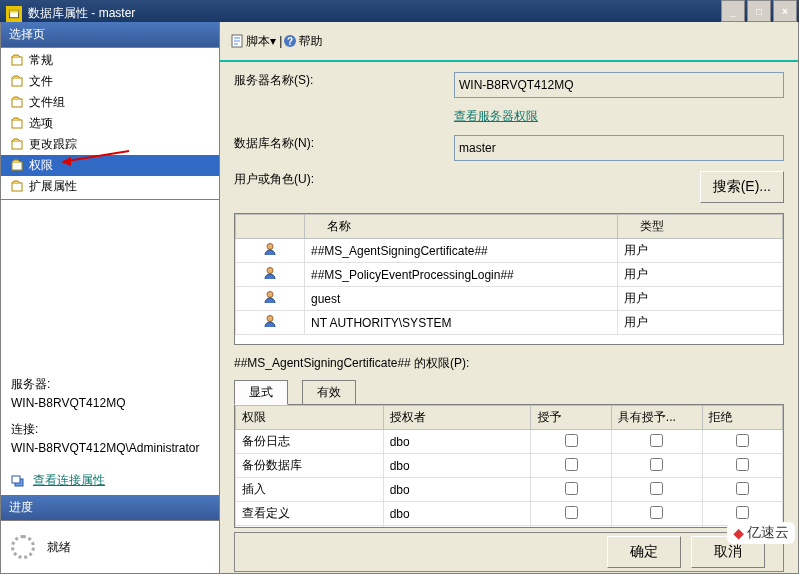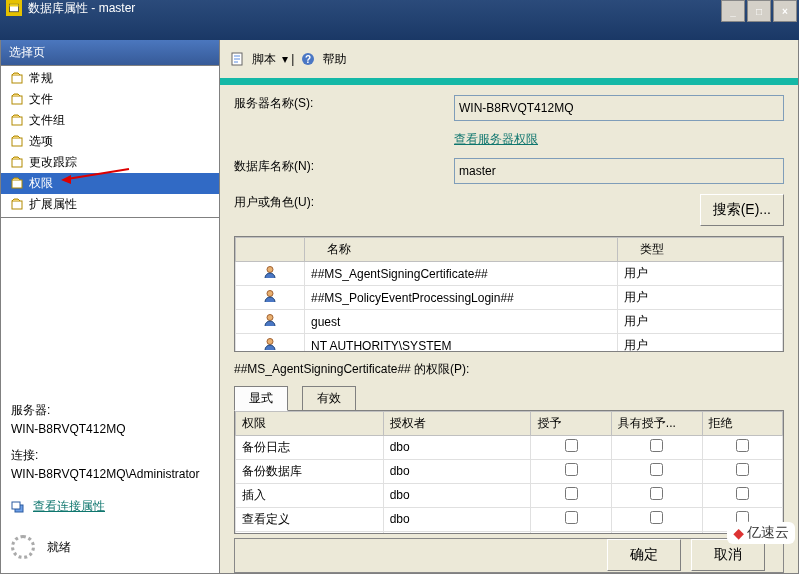--- a/index.html
+++ b/index.html
@@ -1,17 +1,17 @@
 <!DOCTYPE html>
 <html><head>
   <meta charset="utf-8">
   <style>
     body{margin:0;font-family:"Microsoft YaHei",SimSun,Arial,sans-serif;font-size:12px;color:#000;background:#d4d0c8}
     .window{width:799px;height:574px;background:#d4d0c8;display:flex;flex-direction:column;box-sizing:border-box}
-    .titlebar{height:40px;background:linear-gradient(#2b4b7b,#1a3866);color:#fff;display:flex;align-items:flex-start;padding:0 2px}
+    .titlebar{height:22px;background:linear-gradient(#2b4b7b,#1a3866);color:#fff;display:flex;align-items:flex-end;padding:0 2px}
     .titlebar .icon{width:16px;height:16px;background:#e6c200;margin:0 4px;display:flex;align-items:center;justify-content:center}
     .titlebar .icon svg{width:12px;height:12px}
     .titlebar .title{flex:1;padding-left:2px}
     .win-btns{display:flex;gap:2px}
     .win-btn{width:22px;height:20px;background:#d4d0c8;border:1px solid #888;display:flex;align-items:center;justify-content:center;font-family:Arial;font-size:10px;font-weight:bold}
     .body{flex:1;display:flex;background:#ece9d8;border:1px solid #808080;border-top:none;overflow:hidden}
     .left-pane{width:218px;background:#fff;display:flex;flex-direction:column;border-right:1px solid #808080}
     .pane-header{background:linear-gradient(#4b77be,#365a98);color:#fff;padding:4px 8px;font-weight:normal;border-bottom:1px solid #808080}
     .left-section{border-bottom:1px solid #808080;padding:4px 0;flex:0 0 auto}
     .left-section.tree{padding:2px 0}
@@ -19,21 +19,21 @@
     .tree-item.selected{background:#316ac5;color:#fff}
     .tree-icon{width:16px;height:14px;flex-shrink:0}
     .tree-icon svg{width:16px;height:14px}
     .treewrap{position:relative}
     .info-section{padding:8px 10px;line-height:1.6}
     .link{color:#0f766e;text-decoration:underline;cursor:pointer}
     .link-row{display:flex;align-items:center;gap:6px;padding:6px 10px}
     .status-row{display:flex;align-items:center;gap:12px;padding:14px 10px}
     .spinner{width:18px;height:18px;border:3px dotted #aaa;border-radius:50%}
     .right-pane{flex:1;display:flex;flex-direction:column;background:#ece9d8;overflow:hidden}
-    .toolbar{height:30px;display:flex;align-items:center;padding:4px 10px;gap:6px;border-bottom:7px solid #14b8a6;background:#ece9d8}
+    .toolbar{height:30px;display:flex;align-items:center;padding:4px 10px;border-bottom:2px solid #14b8a6;background:#ece9d8}
     .tool-icon{width:16px;height:16px}
     .right-content{flex:1;padding:10px 14px 0 14px;display:flex;flex-direction:column;overflow:hidden}
     .form-row{display:flex;margin-bottom:10px}
     .form-label{width:220px}
     .text-input{flex:1;height:20px;border:1px solid #7f9db9;background:#fff;padding:2px 4px;font-family:inherit;font-size:12px}
     .text-input[readonly]{background:#ece9d8}
     .btn{height:32px;min-width:80px;background:#ece9d8;border:1px solid #808080;border-top-color:#fff;border-left-color:#fff;padding:0 12px;font-family:inherit;font-size:14px;cursor:pointer}
     .grid{border:1px solid #808080;background:#fff;height:130px;overflow:auto}
     .grid table{width:100%;border-collapse:collapse;font-size:12px}
     .grid th{background:#ece9d8;border:1px solid #c0c0c0;text-align:left;padding:3px 22px;font-weight:normal}
@@ -141,20 +141,21 @@
         <div>连接:</div>
         <div>WIN-B8RVQT412MQ\Administrator</div>
       </div>
       <div class="link-row">
         <span class="tree-icon"><svg viewBox="0 0 16 14">
               <rect x="4" y="5" width="8" height="7" fill="#6ea0e8" stroke="#2a5aa0"></rect>
               <rect x="1" y="2" width="8" height="7" fill="#fff" stroke="#2a5aa0"></rect>
             </svg></span>
         <span class="link">查看连接属性</span>
       </div>
+      <div class="pane-header">进度</div>
       <div class="status-row">
         <div class="spinner"></div>
         <span>就绪</span>
       </div>
     </div>
 
     <div class="right-pane">
       <div class="toolbar">
         <span class="tool-icon"><svg viewBox="0 0 16 16">
               <rect x="2" y="2" width="10" height="12" fill="#fff" stroke="#666"></rect>

